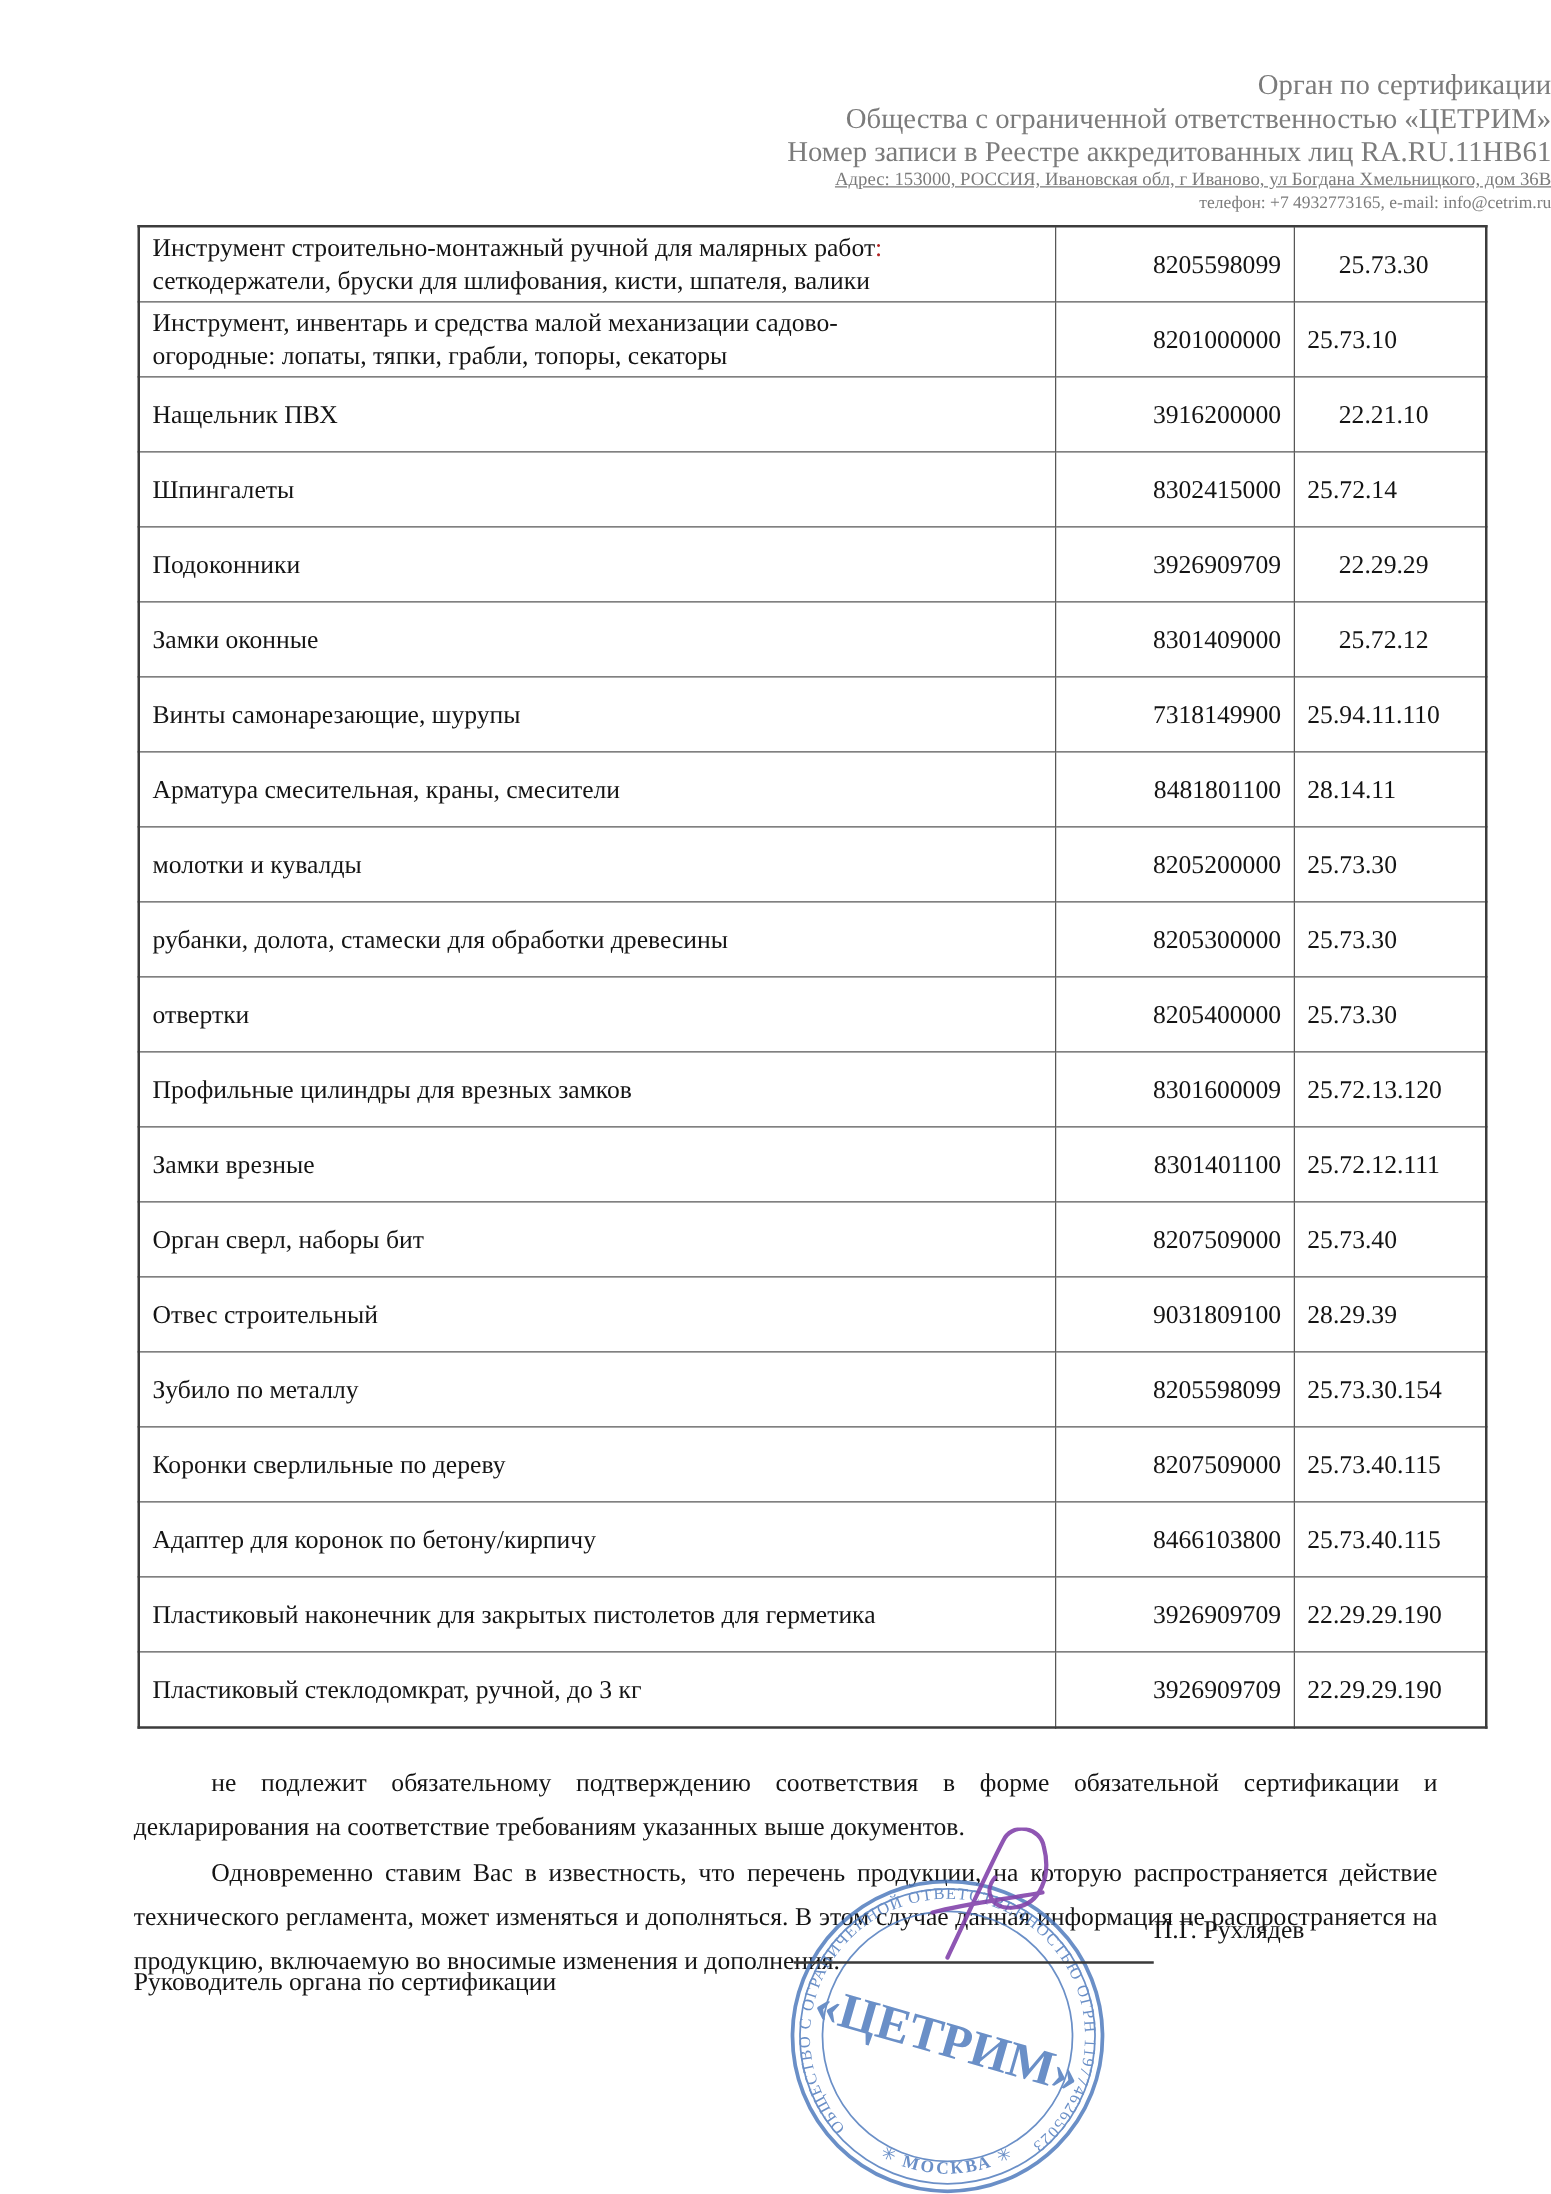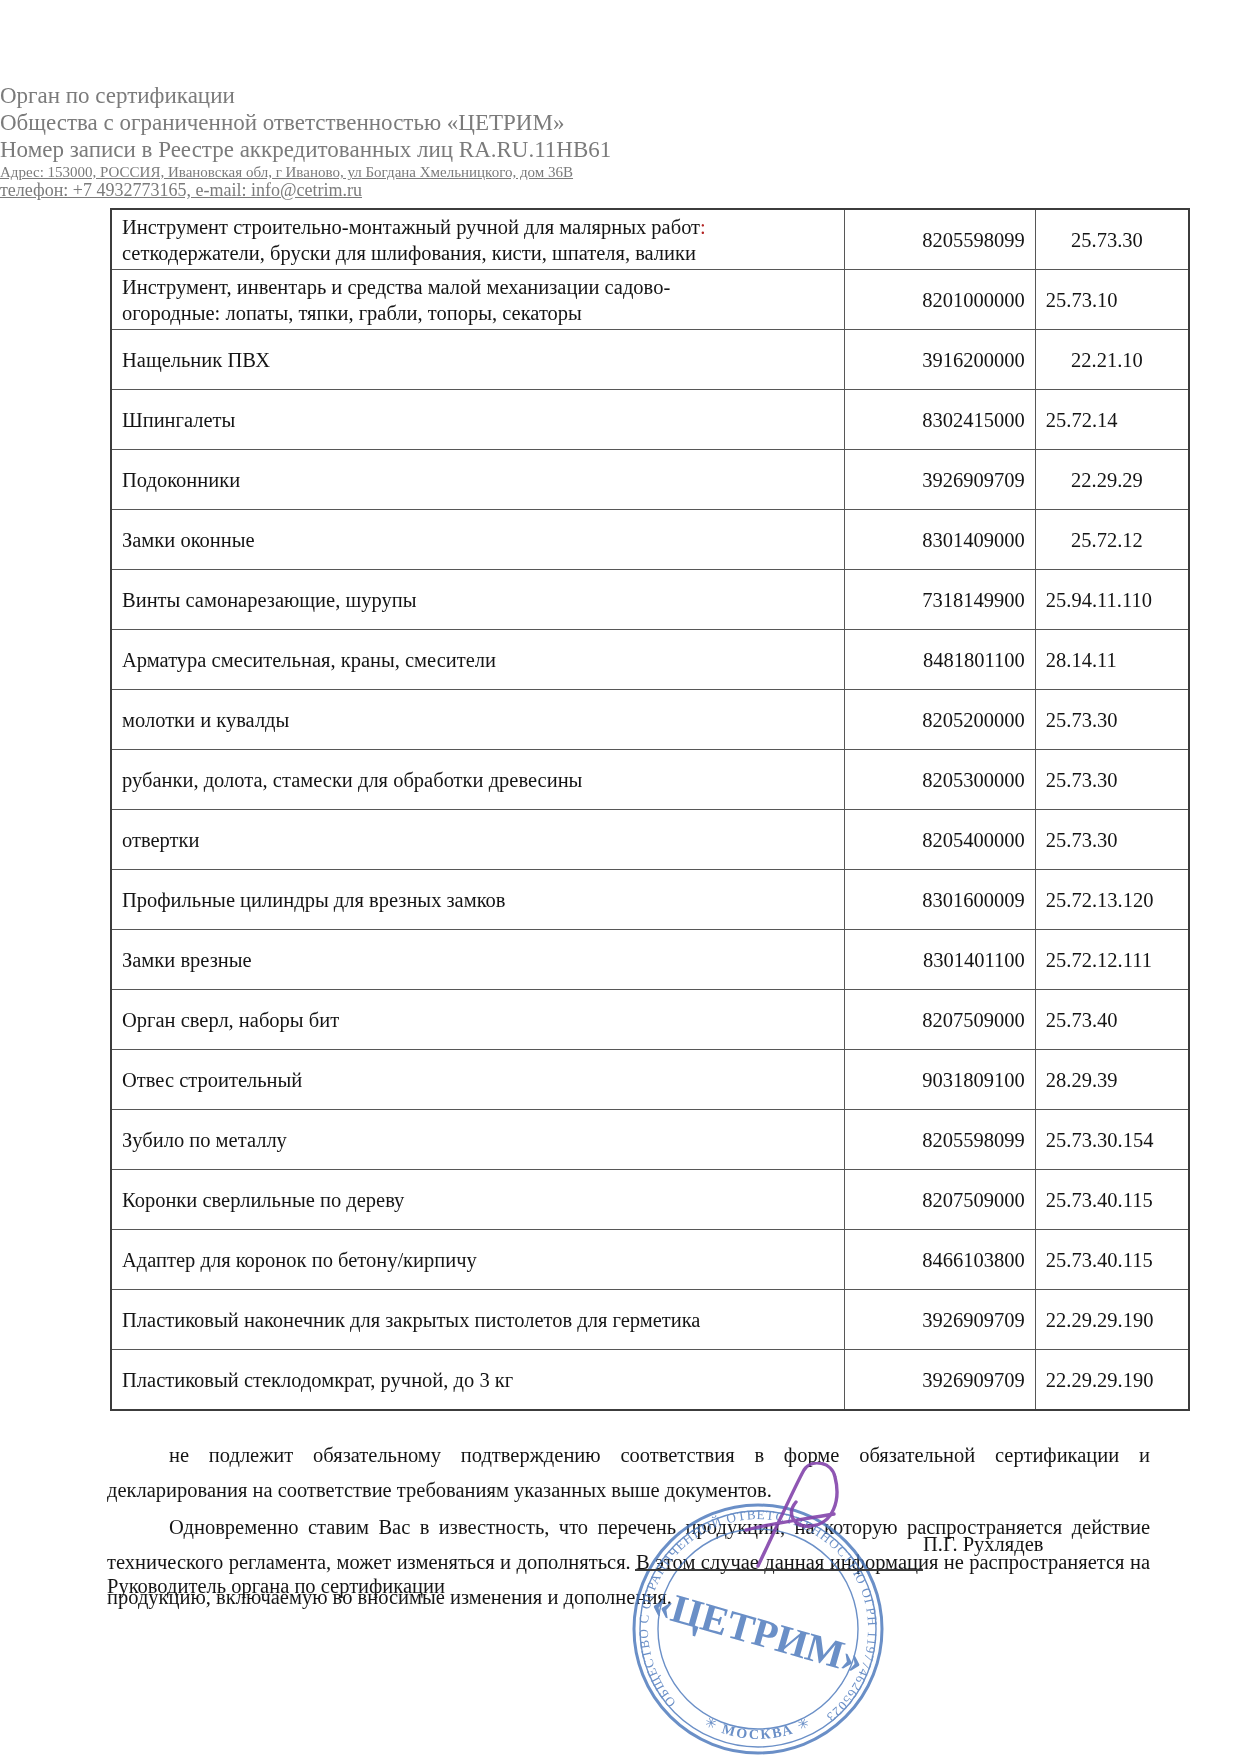--- a/index.html
+++ b/index.html
@@ -5,24 +5,24 @@
   html,body{margin:0;padding:0;background:#fff;}
   .page{
     position:relative;
     width:1241px;height:1755px;
     background:#ffffff;
     overflow:hidden;
     font-family:"Liberation Serif","DejaVu Serif",serif;
     color:#141414;
   }
   
-  .doc-header{padding-top:54px;text-align:left;color:#7b7b7b;margin-top:28px;}
+  .doc-header{padding-top:54px;text-align:right;color:#7b7b7b;}
   .doc-header .h-big{font-size:23px;line-height:27px;}
   .doc-header .h-small{font-size:15px;line-height:19px;text-decoration:underline;}
-  .doc-header .h-tiny{font-size:18px;line-height:17px;text-decoration:underline;}
+  .doc-header .h-tiny{font-size:14px;line-height:17px;}
   
   table.products{
     margin:9px 0 0 110px;
     width:1080px;
     border-collapse:collapse;
     border:2.5px solid #3c3c3c;
     table-layout:fixed;
   }
   table.products td{
     border:1.7px solid #575757;

